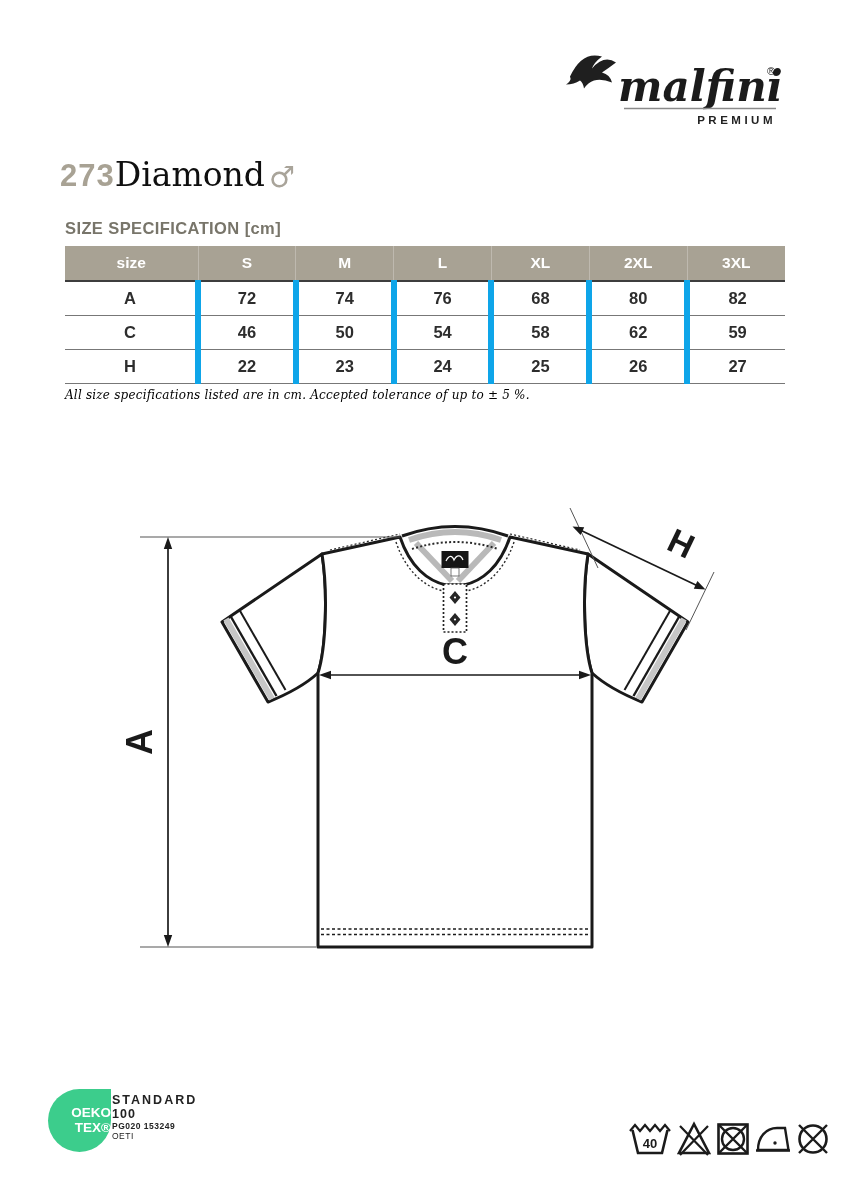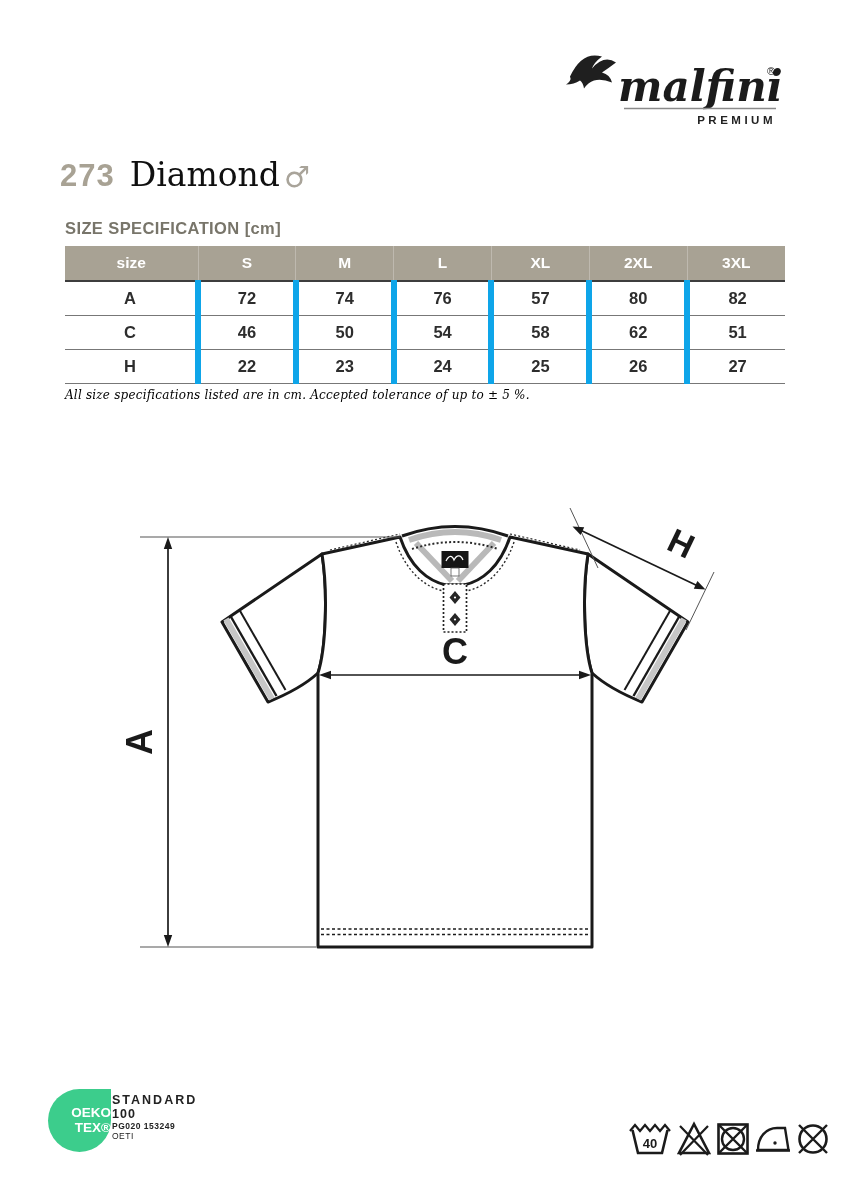--- a/index.html
+++ b/index.html
@@ -6,21 +6,21 @@
   .page{position:relative;width:849px;height:1200px;background:#fff;overflow:hidden;
         font-family:"Liberation Sans",sans-serif;color:#222;}
   .abs{position:absolute;}
 
   
   .logo-wrap{left:550px;top:40px;width:245px;height:90px;}
 
   
   .title-row{left:60px;top:155px;display:flex;align-items:flex-end;}
   .product-code{font-size:31px;font-weight:bold;letter-spacing:1px;color:#a8a294;}
-  .product-name{font-family:"DejaVu Serif","Liberation Serif",serif;font-size:33px;color:#0f0f0f;margin-left:15px;}
+  .product-name{font-family:"DejaVu Serif","Liberation Serif",serif;font-size:33px;color:#0f0f0f;}
   .gender{font-size:29px;color:#a9a49a;margin-left:4px;font-family:"DejaVu Sans",sans-serif;}
 
   
   .spec-heading{left:65px;top:219px;font-size:16.5px;font-weight:bold;color:#78756a;letter-spacing:.4px;}
 
   
   .spec-table{left:65px;top:246px;width:720px;border-collapse:collapse;table-layout:fixed;}
   .spec-table thead th{background:#a8a294;color:#fff;font-size:15.5px;height:32px;
       font-weight:bold;border-left:1px solid rgba(255,255,255,.25);}
   .spec-table thead th.col-size{font-weight:bold;border-left:none;}
@@ -95,32 +95,32 @@
         <th>2XL</th>
         <th>3XL</th>
       </tr>
     </thead>
     <tbody>
       <tr>
         <th scope="row">A</th>
         <td>72</td>
         <td>74</td>
         <td>76</td>
-        <td>57</td>
+        <td>68</td>
         <td>80</td>
         <td>82</td>
       </tr>
       <tr>
         <th scope="row">C</th>
         <td>46</td>
         <td>50</td>
         <td>54</td>
         <td>58</td>
         <td>62</td>
-        <td>51</td>
+        <td>59</td>
       </tr>
       <tr>
         <th scope="row">H</th>
         <td>22</td>
         <td>23</td>
         <td>24</td>
         <td>25</td>
         <td>26</td>
         <td>27</td>
       </tr>

